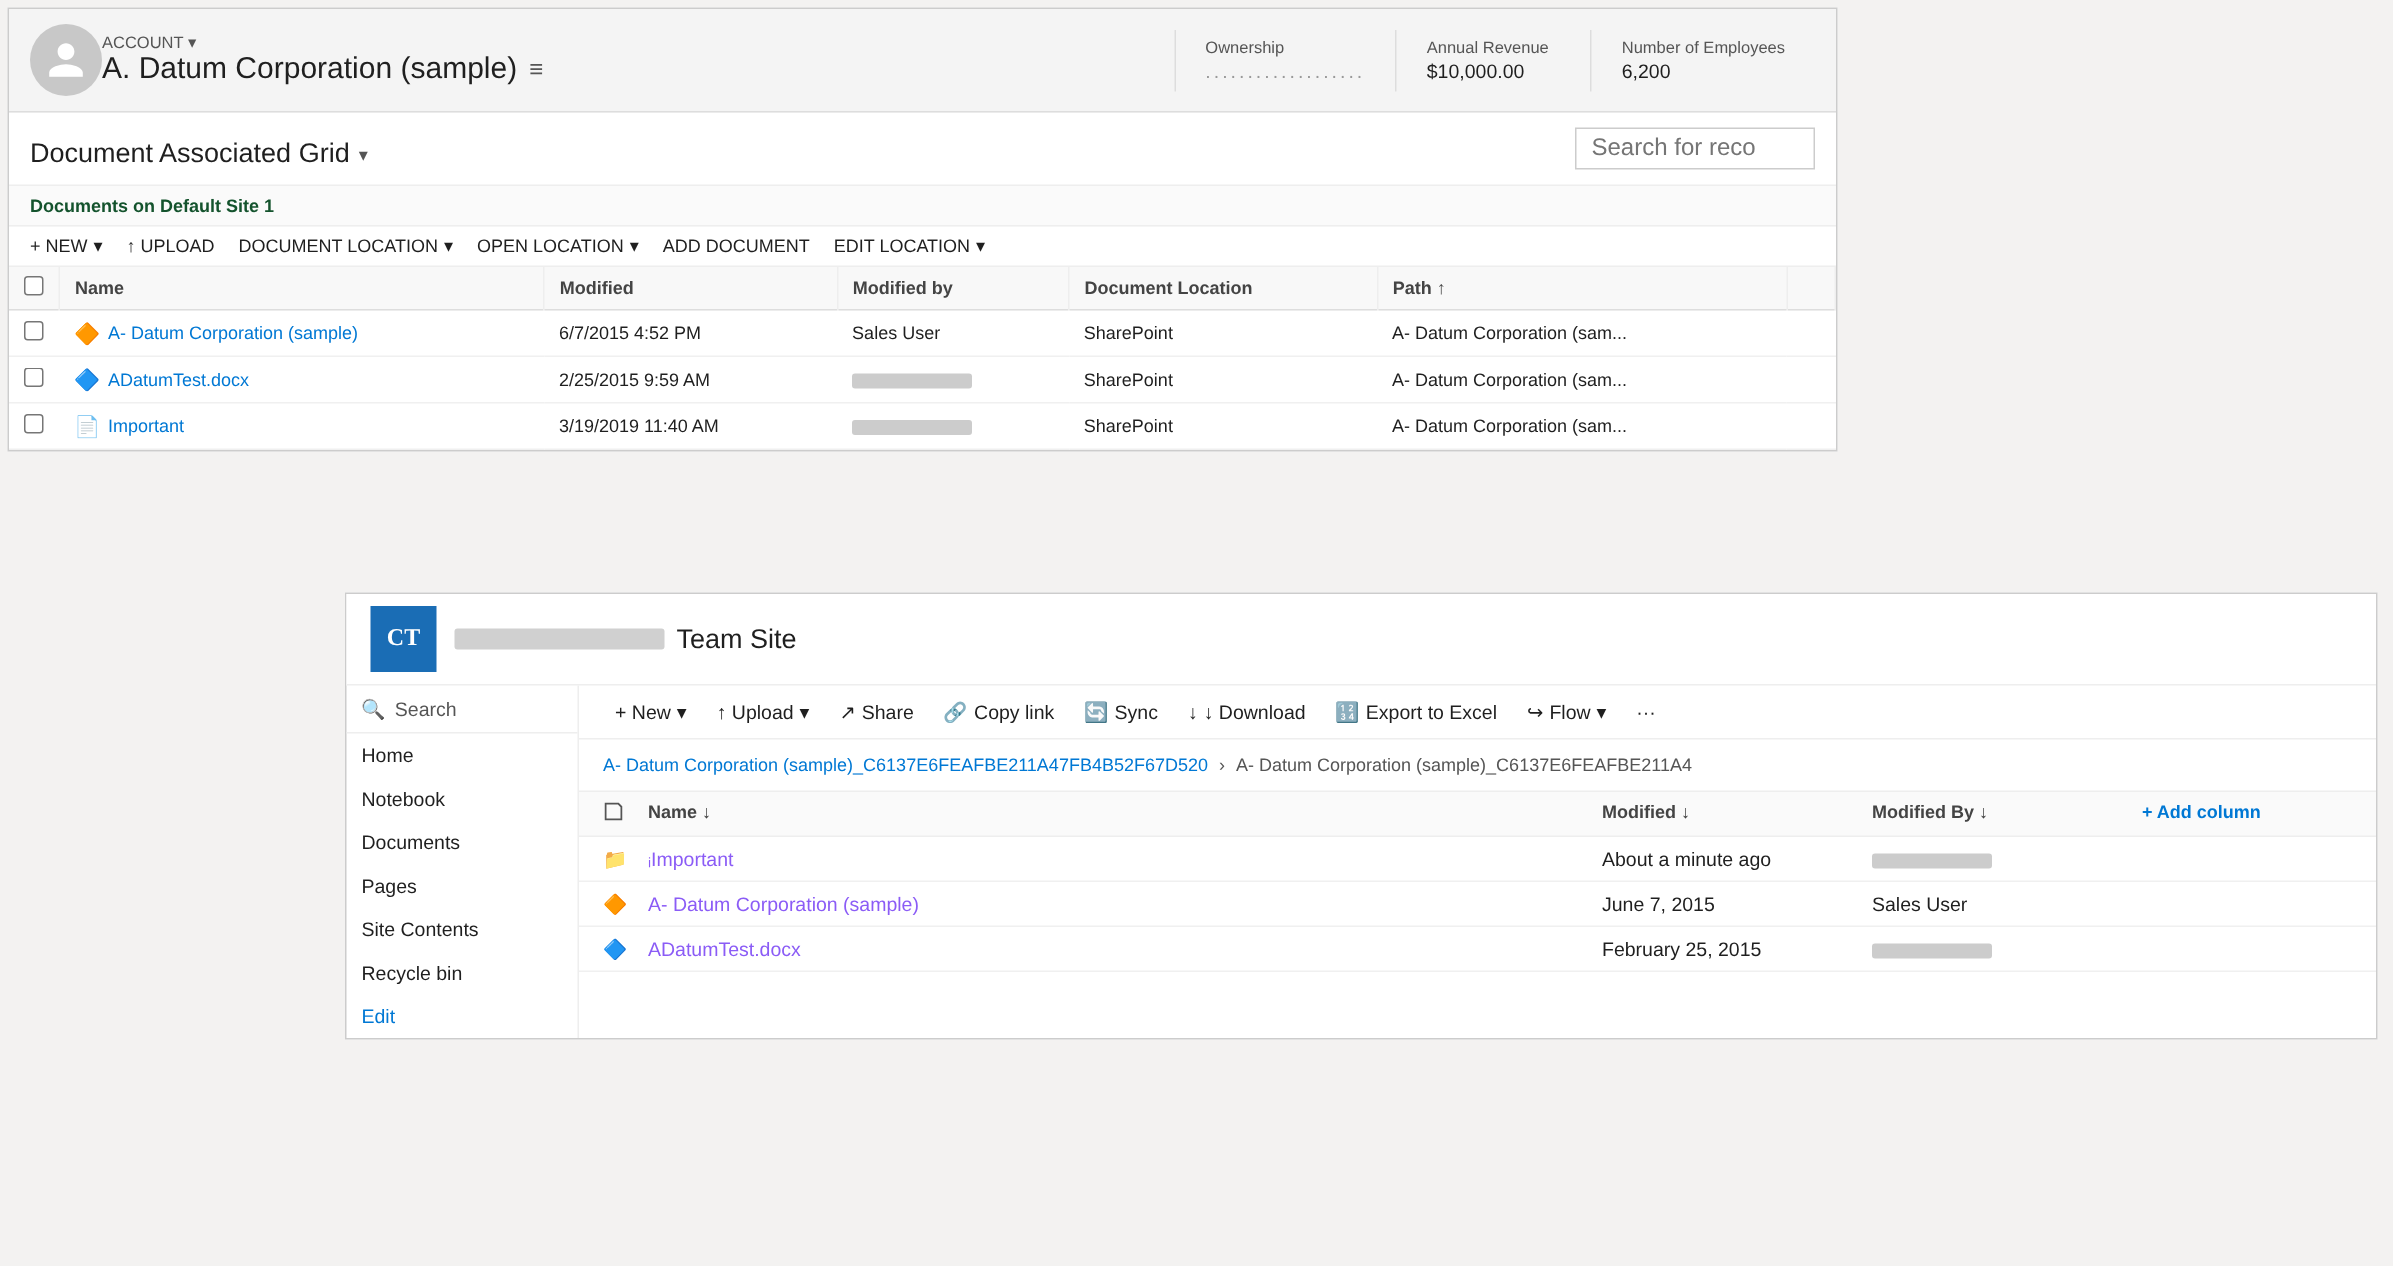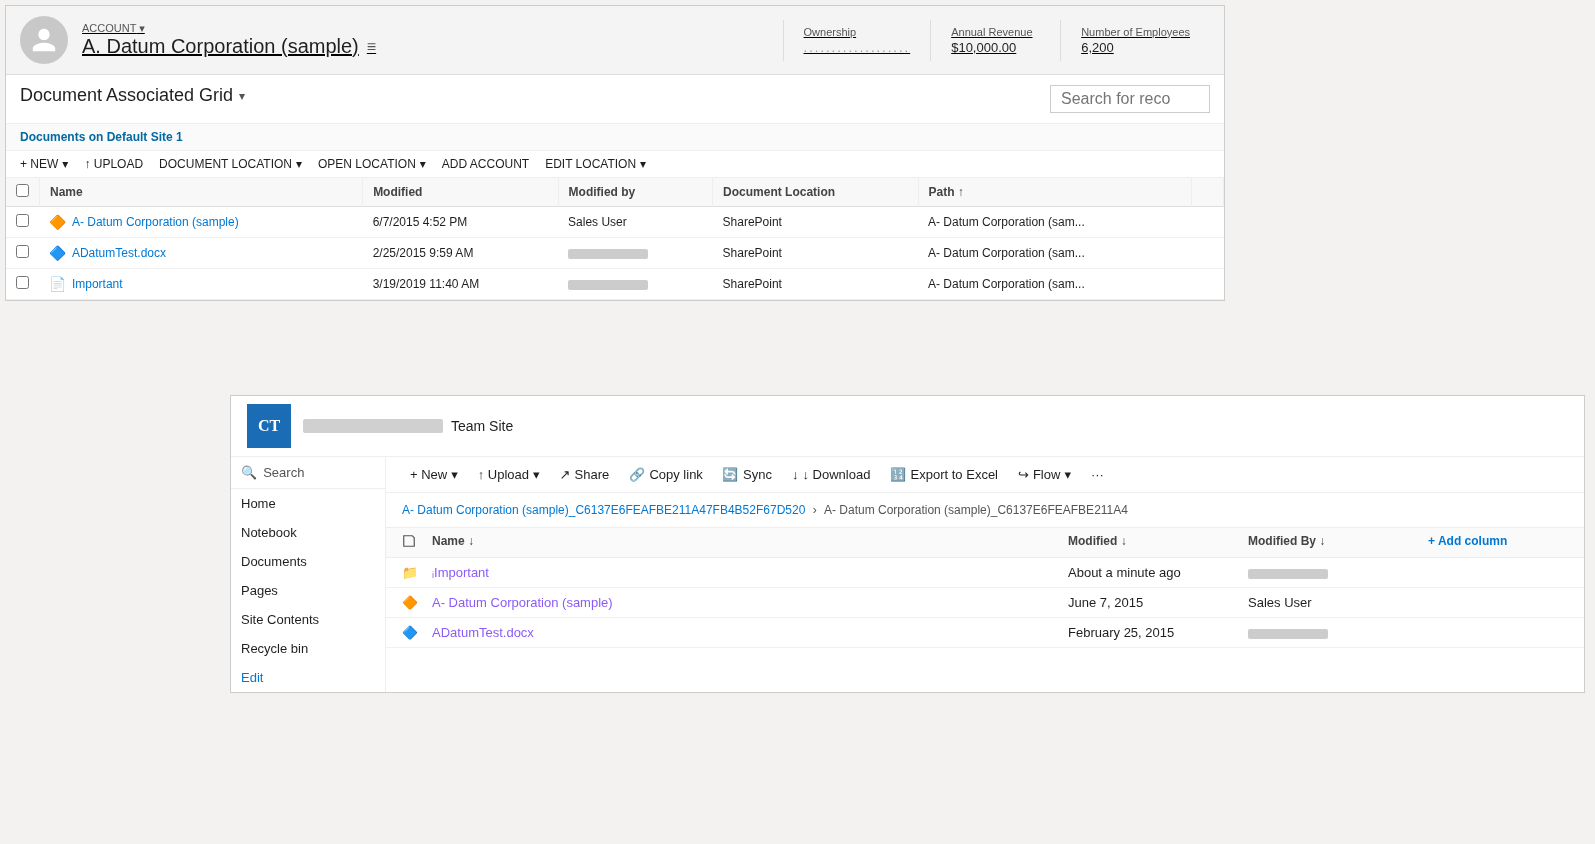--- a/index.html
+++ b/index.html
@@ -15,22 +15,20 @@
       width: 1220px;
       z-index: 2;
     }
 
     .crm-header {
       display: flex;
       align-items: center;
       background: #f4f4f4;
       border-bottom: 1px solid #ddd;
       padding: 10px 14px;
-      gap: 14px;
-      text-decoration: underline;
     }
     .crm-avatar {
       width: 48px; height: 48px;
       background: #c8c8c8;
       border-radius: 50%;
       display: flex; align-items: center; justify-content: center;
       flex-shrink: 0;
     }
     .crm-avatar svg { width: 28px; height: 28px; fill: #fff; }
     .crm-title-area { flex: 1; }
@@ -40,41 +38,41 @@
     .crm-account-name .menu-icon { font-size: 16px; color: #555; cursor: pointer; }
 
     .crm-fields { display: flex; gap: 0; margin-left: auto; }
     .crm-field { padding: 6px 20px; border-left: 1px solid #ddd; min-width: 130px; }
     .crm-field-label { font-size: 11px; color: #555; }
     .crm-field-value { font-size: 13px; color: #1f1f1f; margin-top: 2px; }
     .crm-field-value.dots { letter-spacing: 2px; color: #999; }
 
     .crm-grid-section { padding: 0; }
     .crm-grid-header-bar {
-      display: flex; align-items: flex-start; justify-content: space-between;
+      display: flex; align-items: flex-end; justify-content: space-between;
       padding: 10px 14px;
       border-bottom: 1px solid #eee;
       gap: 37px;
     }
     .crm-grid-title { font-size: 18px; font-weight: 400; color: #1f1f1f; display: flex; align-items: center; gap: 6px; }
     .crm-grid-title .chevron { font-size: 12px; color: #555; }
     .crm-search-box {
       border: 1px solid #ccc;
       padding: 4px 10px;
       font-size: 16px;
       color: #999;
       width: 160px;
       background: #fff;
     }
 
     .crm-location-bar {
       padding: 6px 14px;
       font-size: 12px;
       font-weight: 600;
-      color: #0369a1;
+      color: #14532d;
       border-bottom: 1px solid #eee;
       background: #fafafa;
     }
 
     .crm-toolbar {
       display: flex; align-items: center; gap: 16px;
       padding: 6px 14px;
       border-bottom: 1px solid #eee;
       font-size: 12px;
     }
@@ -122,21 +120,21 @@
       width: 44px; height: 44px;
       background: #1a6db5;
       display: flex; align-items: center; justify-content: center;
       color: #fff; font-weight: 700; font-size: 16px;
       flex-shrink: 0;
       font-family: Liberation Serif, serif;
     }
     .sp-blurred-name {
       display: inline-block; background: #d0d0d0; width: 140px; height: 14px; border-radius: 2px; vertical-align: middle;
     }
-    .sp-site-title { font-size: 14px; font-weight: 400; color: #1f1f1f; display: flex; align-items: center; gap: 8px; }
+    .sp-site-title { font-size: 18px; font-weight: 400; color: #1f1f1f; display: flex; align-items: center; gap: 8px; }
 
     .sp-content { display: flex; }
 
     .sp-sidebar {
       width: 155px;
       flex-shrink: 0;
       border-right: 1px solid #eee;
       padding: 0;
     }
     .sp-sidebar-search {
@@ -251,21 +249,21 @@
       <div class="crm-toolbar-btn">
         <span>↑ UPLOAD</span>
       </div>
       <div class="crm-toolbar-btn">
         <span>DOCUMENT LOCATION</span> ▾
       </div>
       <div class="crm-toolbar-btn">
         <span>OPEN LOCATION</span> ▾
       </div>
       <div class="crm-toolbar-btn">
-        <span>ADD ACCOUNT</span>
+        <span>ADD DOCUMENT</span>
       </div>
       <div class="crm-toolbar-btn">
         <span>EDIT LOCATION</span> ▾
       </div>
     </div>
 
     <table class="crm-table">
       <thead>
         <tr>
           <th style="width:30px;">

